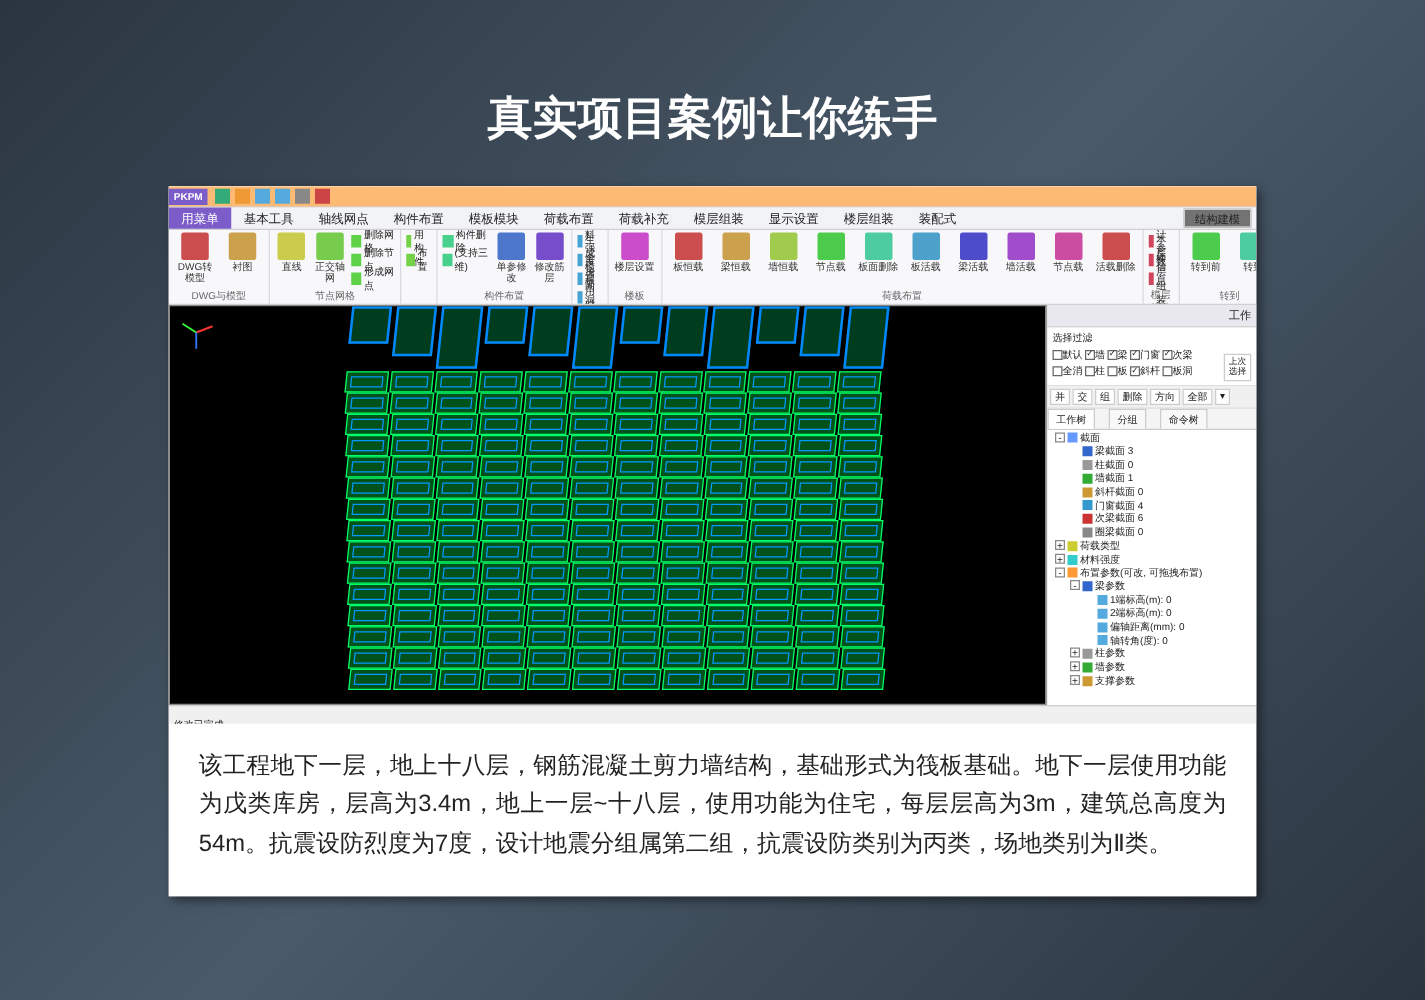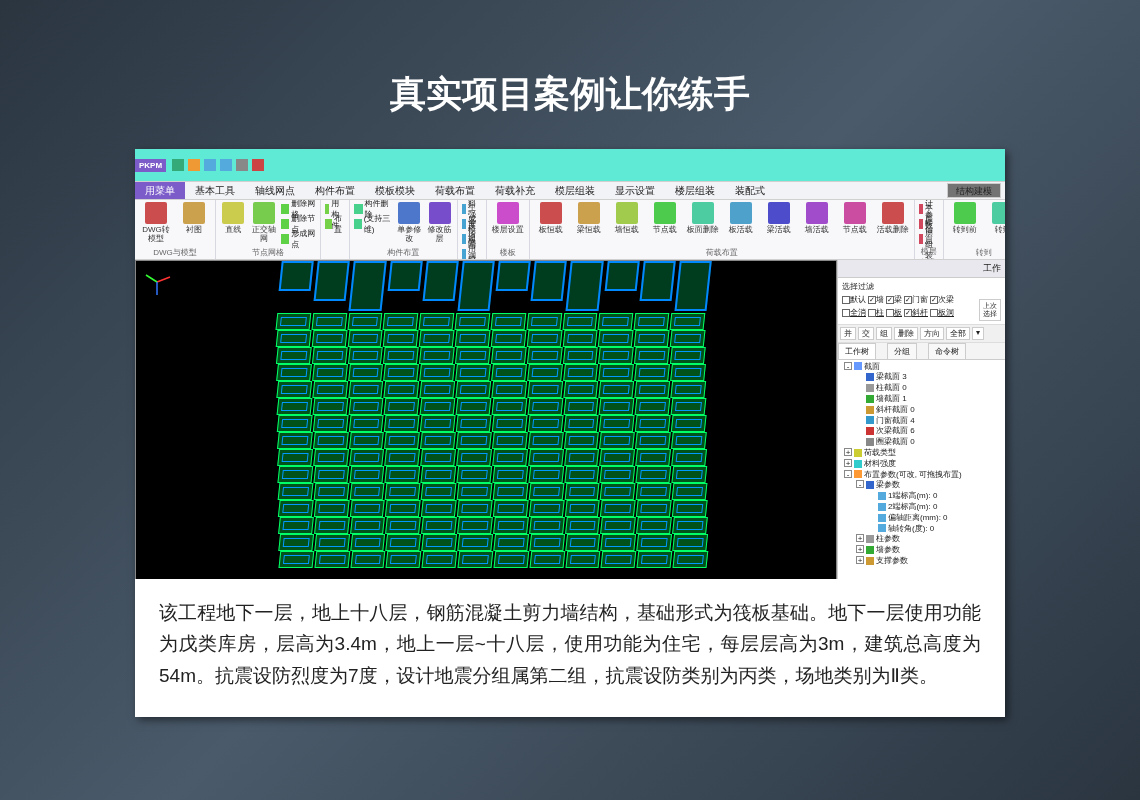--- a/index.html
+++ b/index.html
@@ -28,22 +28,22 @@
     width: 100%;
     height: 430px;
     position: relative;
     background: #fff;
     font-size: 9px;
     color: #222;
     overflow: hidden;
   }
   
   .qat {
-    height: 33px;
-    background: #5eead4;
+    height: 17px;
+    background: #fdba74;
     display: flex;
     align-items: center;
     border-bottom: 1px solid #d0d0d0;
   }
   .qat .logo {
     background: #7b5cc9;
     color: #fff;
     font-size: 8px;
     font-weight: bold;
     padding: 2px 4px;
@@ -730,21 +730,21 @@
           </div>
       </div>
 
       <div class="rpanel">
         <div class="hdr">工作</div>
         <div class="filter">
           <div style="font-size:8px;margin-bottom:2px;">选择过滤</div>
           <div style="display:flex;align-items:flex-end;">
             <div style="flex:1" id="filter-rows">
                 <div style="margin-bottom: 2px;"><span class="cb"></span><label>默认</label><span class="cb ck"></span><label>墙</label><span class="cb ck"></span><label>梁</label><span class="cb ck"></span><label>门窗</label><span class="cb ck"></span><label>次梁</label></div>
-                <div style="margin-bottom: 2px; text-decoration: underline;"><span class="cb"></span><label>全消</label><span class="cb"></span><label>柱</label><span class="cb"></span><label>板</label><span class="cb ck"></span><label>斜杆</label><span class="cb"></span><label>板洞</label></div>
+                <div style="margin-bottom: 2px;"><span class="cb"></span><label>全消</label><span class="cb"></span><label>柱</label><span class="cb"></span><label>板</label><span class="cb ck"></span><label>斜杆</label><span class="cb"></span><label>板洞</label></div>
               </div>
             <div style="width:22px;font-size:7px;text-align:center;border:1px solid #ccc;padding:2px 0;line-height:1.1;">上次
 选择</div>
           </div>
         </div>
         <div class="toolbar2" id="toolbar2">
             <span>并</span>
             <span>交</span>
             <span>组</span>
             <span>删除</span>

